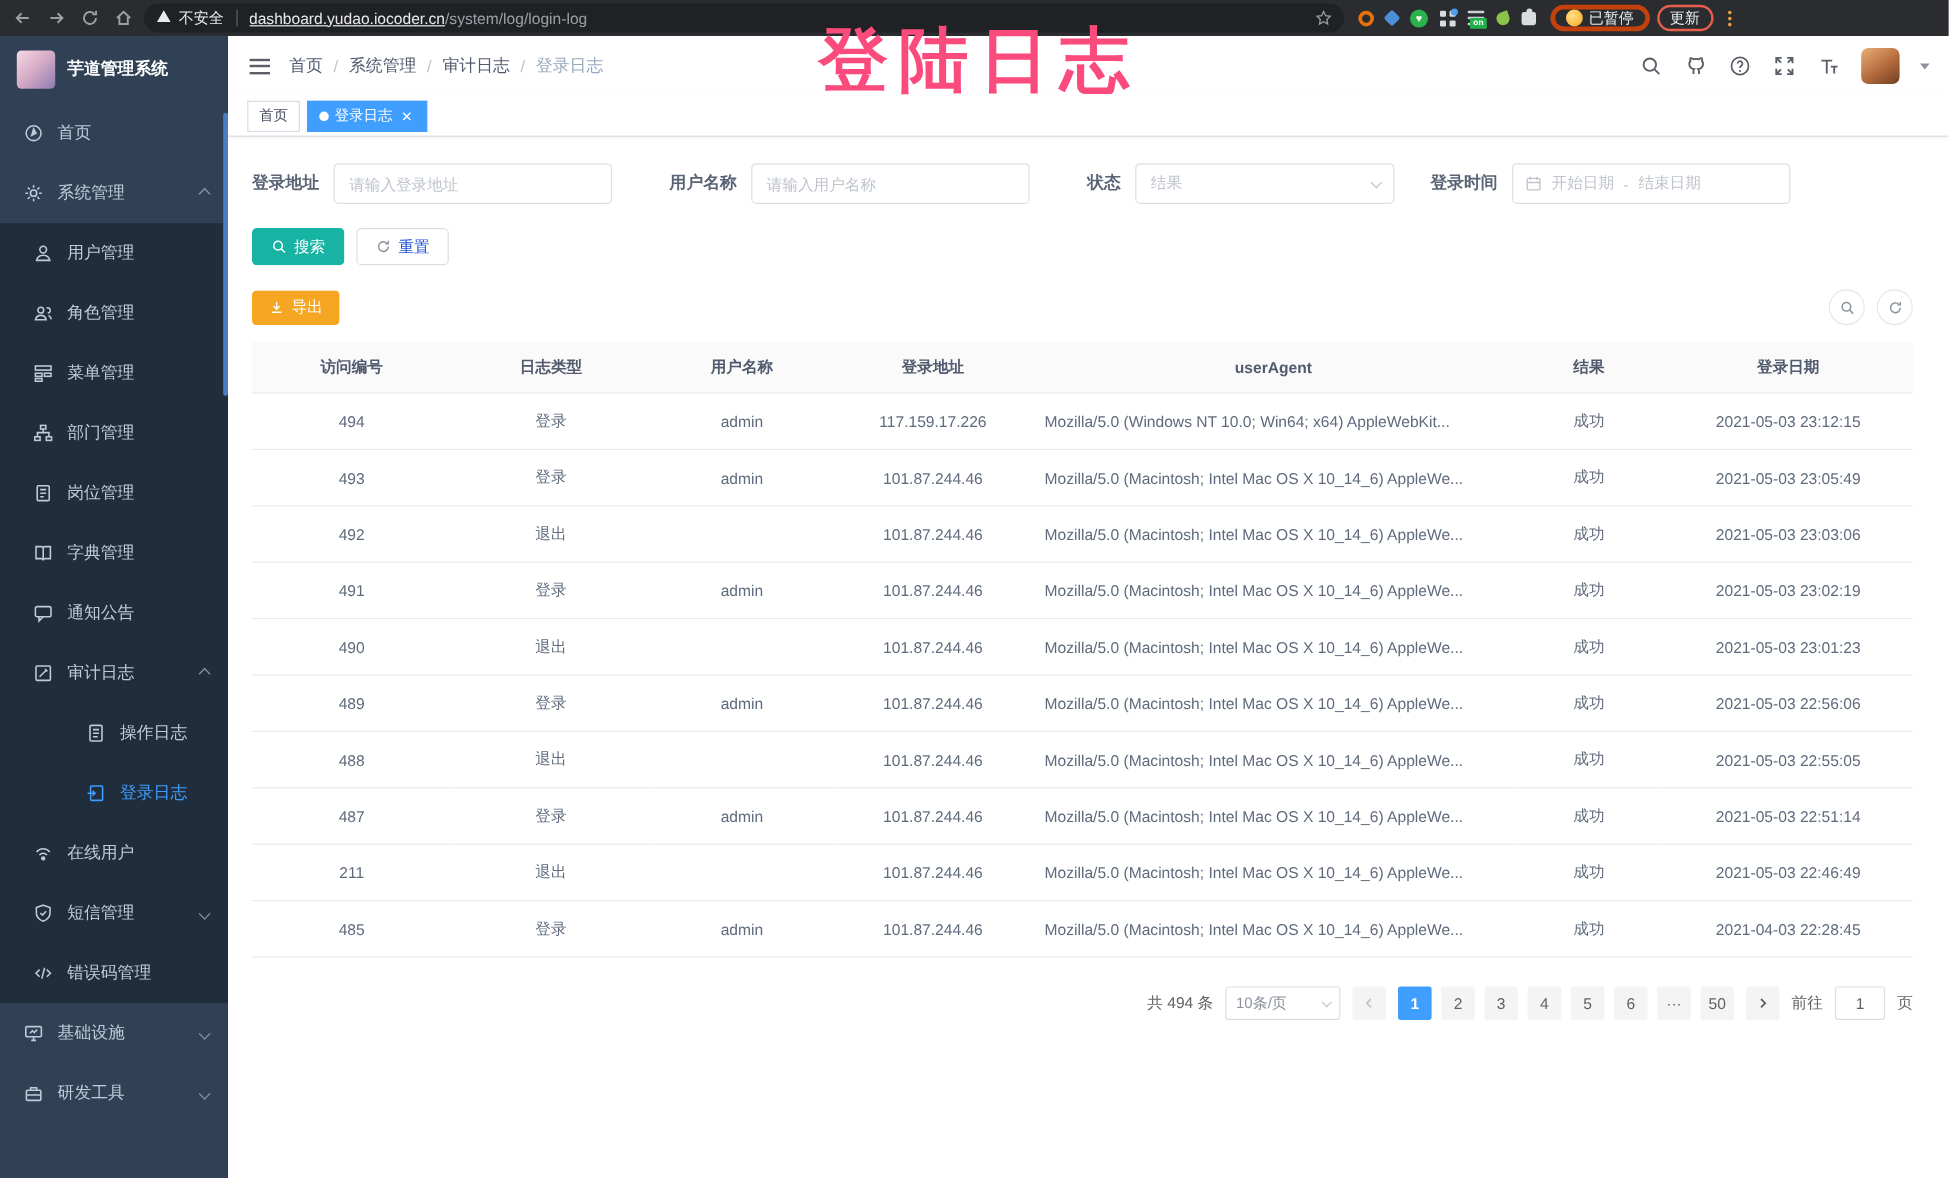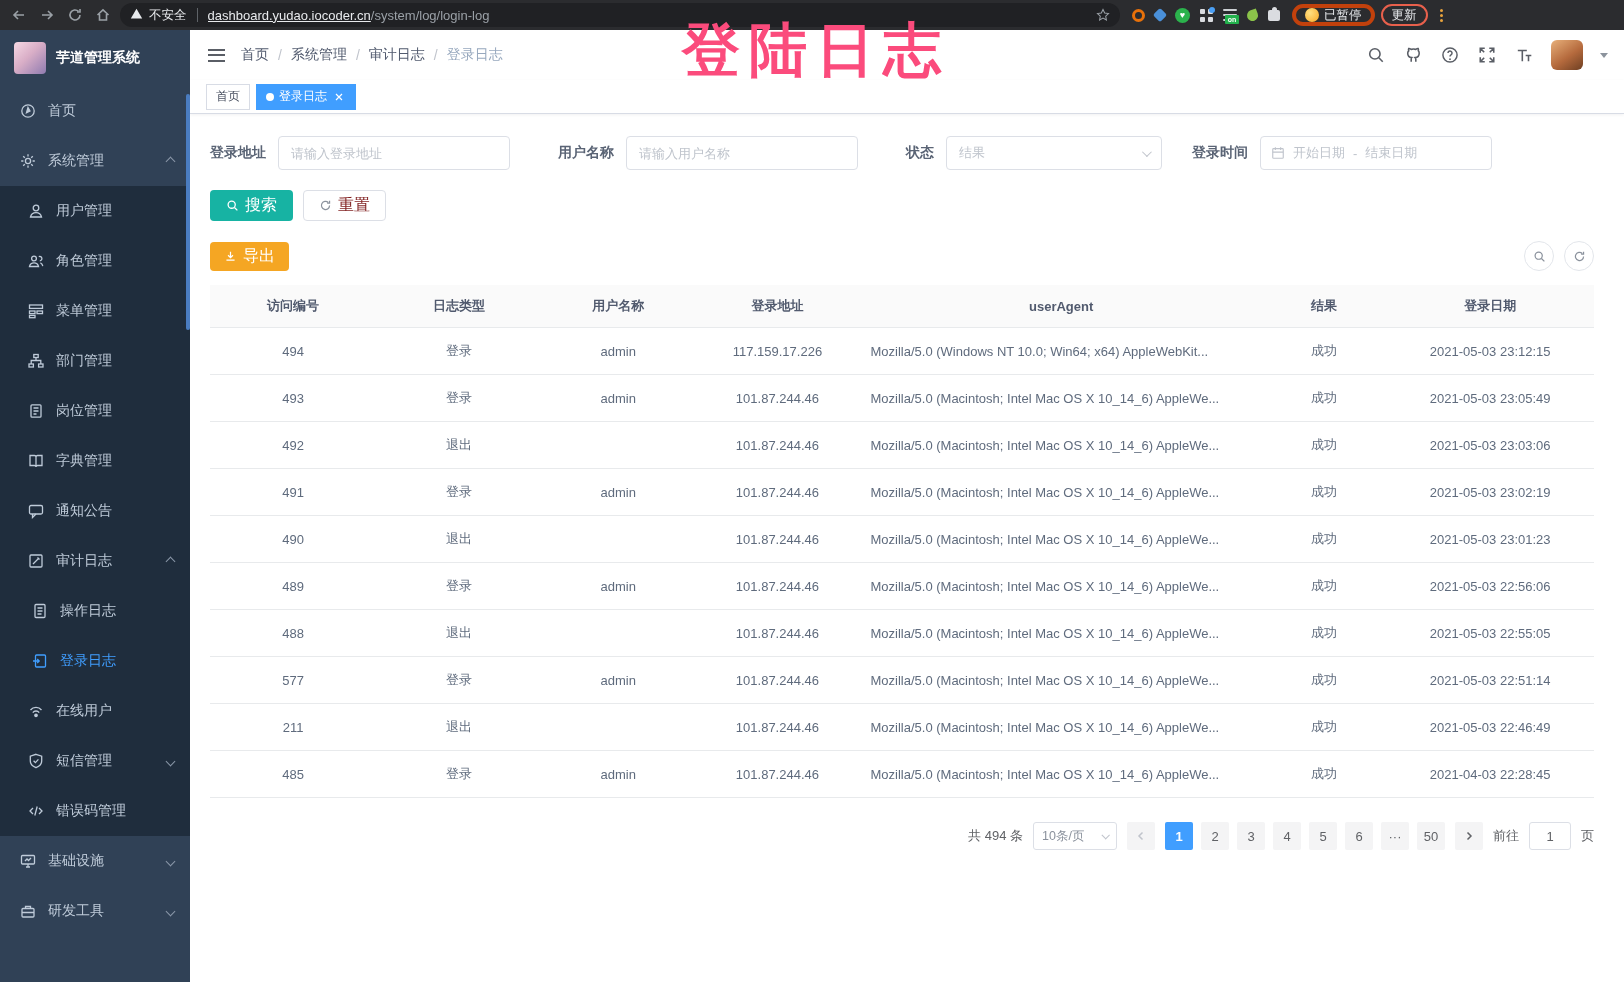--- a/index.html
+++ b/index.html
@@ -41,21 +41,21 @@
 
   
   .app { display:flex; height:952px; }
   .sidebar { position:relative; width:190px; background:#304156; color:#bfcbd9; flex:0 0 auto; overflow:hidden; }
   .logo-row { height:56px; display:flex; align-items:center; gap:10px; padding:0 14px; cursor:pointer; }
   .logo-img { width:32px; height:32px; border-radius:4px; background:linear-gradient(135deg,#f6d9e4 0%,#d9aec7 45%,#8f7bb0 100%); flex:0 0 auto; }
   .logo-title { color:#fff; font-size:14px; font-weight:bold; white-space:nowrap; }
   .menu { font-size:14px; }
   .mi { height:50px; display:flex; align-items:center; padding:0 16px 0 20px; cursor:pointer; gap:12px; }
   .mi.sub { background:#1f2d3d; padding-left:28px; }
-  .mi.sub2 { background:#1f2d3d; padding-left:32px; }
+  .mi.sub2 { background:#1f2d3d; padding-left:72px; }
   .mi .micon { width:16px; height:16px; flex:0 0 auto; display:flex; align-items:center; justify-content:center; }
   .mi .micon svg { width:16px; height:16px; }
   .mi.active { color:#409EFF; }
   .chev { width:7px; height:7px; border-right:1.6px solid #8a97a8; border-bottom:1.6px solid #8a97a8; margin-left:auto; flex:0 0 auto; }
   .chev.up { transform:rotate(-135deg); } .chev.down { transform:rotate(45deg); }
   .scroll-thumb { position:absolute; right:0; top:64px; width:4px; height:236px; background:#4a7cc0; border-radius:2px; }
 
   .main { flex:1; display:flex; flex-direction:column; overflow:hidden; background:#fff; }
   .navbar { height:50px; display:flex; align-items:center; padding:0 16px; gap:14px; background:#fff; }
   .hamburger { display:flex; flex-direction:column; gap:3.5px; cursor:pointer; padding:4px 2px; }
@@ -83,37 +83,37 @@
   .f-input { height:34px; border:1px solid #dcdfe6; border-radius:4px; padding:0 12px; font-size:13px; color:#606266; width:232px; outline:none; font-family:inherit; }
   .f-input::placeholder { color:#bfc4cc; }
   .f-gap { width:48px; flex:0 0 auto; }
   .f-select { width:216px; height:34px; border:1px solid #dcdfe6; border-radius:4px; display:flex; align-items:center; padding:0 12px; color:#bfc4cc; font-size:13px; cursor:pointer; }
   .f-select .chevsel { margin-left:auto; width:7px; height:7px; border-right:1.4px solid #c0c4cc; border-bottom:1.4px solid #c0c4cc; transform:rotate(45deg) translateY(-2px); }
   .f-date { width:232px; height:34px; border:1px solid #dcdfe6; border-radius:4px; display:flex; align-items:center; padding:0 10px; gap:8px; font-size:13px; color:#bfc4cc; cursor:pointer; }
   .f-date svg { width:14px; height:14px; color:#c0c4cc; flex:0 0 auto; }
   .f-date .dsep { color:#bfc4cc; }
 
   .btn-row { margin-top:20px; display:flex; gap:10px; }
-  .btn { height:31px; display:inline-flex; align-items:center; gap:6px; padding:0 15px; border-radius:4px; font-size:16px; cursor:pointer; border:1px solid transparent; }
+  .btn { height:31px; display:inline-flex; align-items:center; gap:6px; padding:0 15px; border-radius:4px; font-size:13px; cursor:pointer; border:1px solid transparent; }
   .btn svg { width:13px; height:13px; }
   .btn-search { background:#17B3A3; color:#fff; }
-  .btn-reset { background:#fff; border-color:#dcdfe6; color:#7f1d1d; }
+  .btn-reset { background:#fff; border-color:#dcdfe6; color:#1d4ed8; }
   .toolbar-row { margin-top:20px; display:flex; align-items:center; }
   .btn-export { background:#F5A623; color:#fff; height:29px; padding:0 13px;align-items:center; }
   .tool-circles { margin-left:auto; display:flex; gap:10px; }
   .circle-btn { width:30px; height:30px; border-radius:50%; border:1px solid #e3e6eb; background:#fff; display:flex; align-items:center; justify-content:center; color:#8a919c; cursor:pointer; }
   .circle-btn svg { width:13px; height:13px; }
 
   table { width:100%; border-collapse:collapse; margin-top:14px; table-layout:fixed; }
   thead th { background:#fafafa; color:#515a6e; font-size:13px; font-weight:bold; padding:12px 4px; text-align:center; border-bottom:1px solid #e8eaec; }
   tbody td { color:#5f6b7d; font-size:13px; padding:14px 4px; text-align:center; border-bottom:1px solid #e8eaec; white-space:nowrap; overflow:hidden; text-overflow:ellipsis; }
   tbody td.ua { text-align:left; padding-left:10px; }
 
   .pagination { margin:24px 0 0; display:flex; justify-content:flex-end; align-items:center; gap:10px; font-size:13px; color:#606266; padding-bottom:20px; }
-  .pg-select { width:84px; height:28px; border:1px solid #dcdfe6; border-radius:3px; display:flex; align-items:center; padding:0 8px; color:#8a919c; font-size:12.5px; cursor:pointer; }
+  .pg-select { width:96px; height:28px; border:1px solid #dcdfe6; border-radius:3px; display:flex; align-items:center; padding:0 8px; color:#8a919c; font-size:12.5px; cursor:pointer; }
   .pg-select .chevsel { margin-left:auto; width:6px; height:6px; border-right:1.3px solid #c0c4cc; border-bottom:1.3px solid #c0c4cc; transform:rotate(45deg) translateY(-1px); }
   .pg-btn { min-width:28px; height:28px; background:#f4f4f5; border-radius:2px; display:flex; align-items:center; justify-content:center; cursor:pointer; color:#606266; font-size:13px; padding:0 6px; }
   .pg-btn.active { background:#409EFF; color:#fff; font-weight:bold; }
   .pg-arrow { color:#c0c4cc; }
   .pg-arrow svg { width:10px; height:10px; }
   .pg-pages { display:flex; gap:8px; }
   .goto-input { width:42px; height:28px; border:1px solid #dcdfe6; border-radius:3px; text-align:center; font-size:13px; color:#606266; outline:none; font-family:inherit; }
 
   .watermark { position:absolute; left:682px; top:12px; font-size:58px; font-weight:bold; color:#FB4B7C; letter-spacing:9px; z-index:60; pointer-events:none; white-space:nowrap; }
 </style>
@@ -595,21 +595,21 @@
             <tr>
                 <td>488</td>
                 <td>退出</td>
                 <td></td>
                 <td>101.87.244.46</td>
                 <td class="ua">Mozilla/5.0 (Macintosh; Intel Mac OS X 10_14_6) AppleWe...</td>
                 <td>成功</td>
                 <td>2021-05-03 22:55:05</td>
               </tr>
             <tr>
-                <td>577</td>
+                <td>487</td>
                 <td>登录</td>
                 <td>admin</td>
                 <td>101.87.244.46</td>
                 <td class="ua">Mozilla/5.0 (Macintosh; Intel Mac OS X 10_14_6) AppleWe...</td>
                 <td>成功</td>
                 <td>2021-05-03 22:51:14</td>
               </tr>
             <tr>
                 <td>211</td>
                 <td>退出</td>

